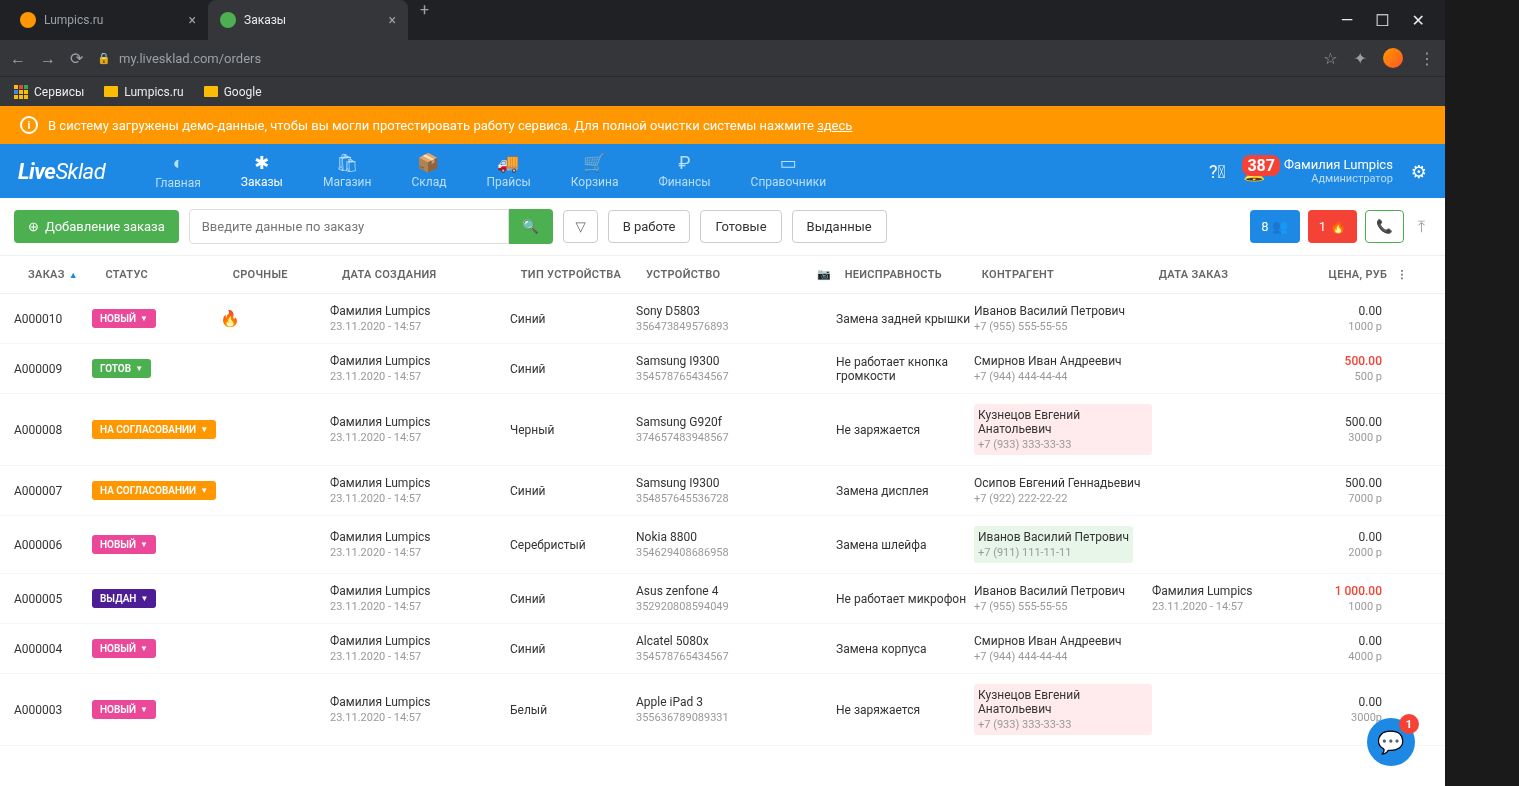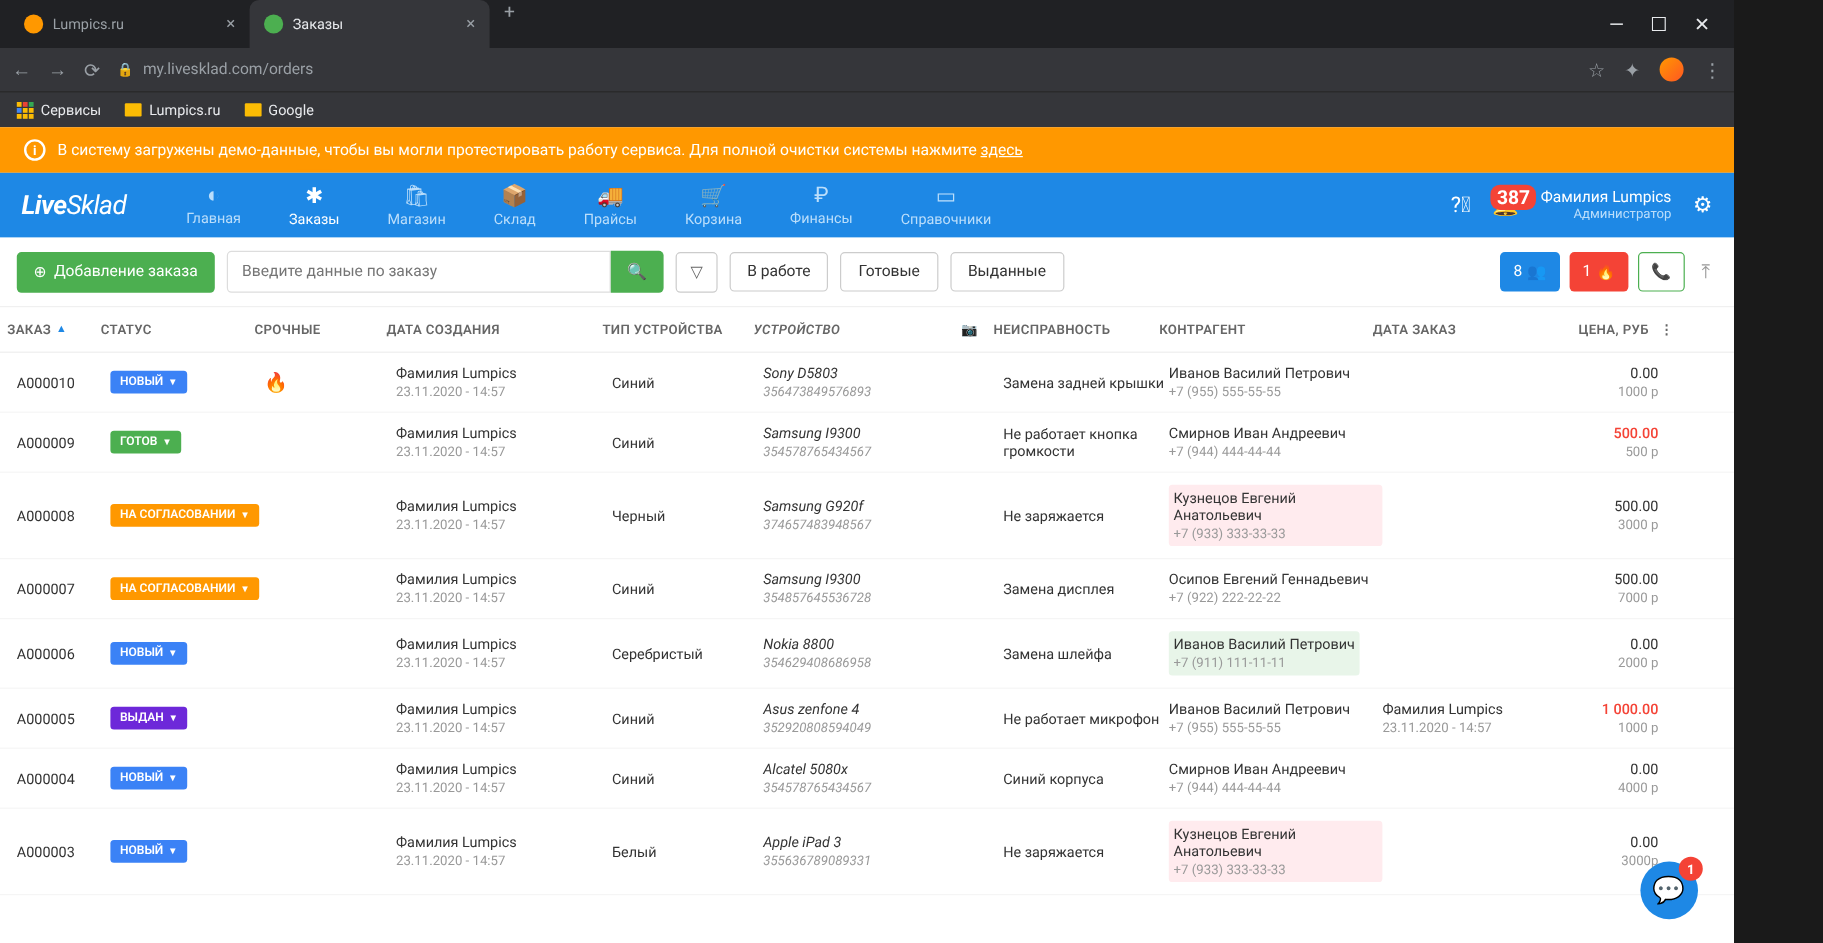--- a/index.html
+++ b/index.html
@@ -66,42 +66,42 @@
 .filter-btn { border: 1px solid #ccc; background: #fff; padding: 8px 11px; border-radius: 4px; cursor: pointer; color: #666; }
 .status-filter { border: 1px solid #ccc; background: #fff; padding: 8px 14px; border-radius: 4px; cursor: pointer; color: #333; font-size: 13px; }
 .action-right { margin-left: auto; display: flex; gap: 8px; }
 .stat-btn { padding: 7px 11px; border-radius: 4px; color: #fff; font-size: 13px; cursor: pointer; border: none; display: flex; align-items: center; gap: 4px; }
 .stat-blue { background: #1e88e5; }
 .stat-red { background: #f44336; }
 .call-btn { border: 1px solid #4caf50; background: #fff; color: #4caf50; padding: 7px 10px; border-radius: 4px; cursor: pointer; }
 .upload-btn { color: #999; cursor: pointer; padding: 7px 6px; }
 
 .table-container { overflow: auto; height: calc(100% - 150px); }
-.table-header { display: flex; padding: 12px 6px; font-size: 11px; font-weight: 600; color: #666; letter-spacing: 0.3px; border-bottom: 1px solid #eee; align-items: center; }
+.table-header { display: flex; padding: 12px 28px; font-size: 11px; font-weight: 600; color: #666; letter-spacing: 0.3px; border-bottom: 1px solid #eee; align-items: center; }
 .col-order { width: 78px; display: flex; align-items: center; gap: 4px; }
 .col-status { width: 128px; }
 .col-urgent { width: 110px; }
 .col-date { width: 180px; }
 .col-devtype { width: 126px; }
-.col-device { width: 160px; font-style: italic; }
+.col-device { width: 160px; }
 .col-photo { width: 40px; text-align: center; }
 .col-fault { width: 138px; }
 .col-client { width: 178px; }
 .col-issue { width: 150px; }
 .col-price { width: 80px; text-align: right; }
 .col-menu { width: 30px; text-align: center; }
 .sort-icon { color: #1e88e5; font-size: 9px; }
 
 .table-row { display: flex; padding: 10px 14px; font-size: 12px; color: #333; border-bottom: 1px solid #f5f5f5; align-items: center; }
 .row-sub { color: #999; font-size: 11px; margin-top: 2px; }
 .status-badge { display: inline-flex; align-items: center; padding: 4px 8px; border-radius: 3px; color: #fff; font-size: 10px; font-weight: 600; gap: 4px; text-transform: uppercase; }
-.status-new { background: #3b82f6; }
+.status-new { background: #ec4899; }
 .status-ready { background: #4caf50; }
 .status-approval { background: #ff9800; }
-.status-issued { background: #6d28d9; }
+.status-issued { background: #4c1d95; }
 .caret-down { font-size: 8px; }
 .urgent-flame { color: #f44336; font-size: 16px; }
 .client-highlight-red { background: #ffebee; padding: 4px; border-radius: 3px; display: inline-block; }
 .client-highlight-green { background: #e8f5e9; padding: 4px; border-radius: 3px; display: inline-block; }
 .price-red { color: #f44336; font-weight: 500; }
 .price-val { text-align: right; }
 
 .chat-fab { position: absolute; bottom: 20px; right: 30px; width: 48px; height: 48px; background: #1e88e5; border-radius: 50%; display: flex; align-items: center; justify-content: center; color: #fff; font-size: 22px; cursor: pointer; }
 .chat-fab .fab-badge { position: absolute; top: -4px; right: -4px; background: #f44336; color: #fff; width: 20px; height: 20px; border-radius: 50%; font-size: 11px; display: flex; align-items: center; justify-content: center; font-weight: bold; }
 </style>
@@ -357,21 +357,21 @@
     <div class="col-menu"></div>
   </div>
           <div class="table-row">
     <div class="col-order">A000004</div>
     <div class="col-status"><span class="status-badge status-new">НОВЫЙ <span class="caret-down">▼</span></span></div>
     <div class="col-urgent"></div>
     <div class="col-date">Фамилия Lumpics<div class="row-sub">23.11.2020 - 14:57</div></div>
     <div class="col-devtype">Синий</div>
     <div class="col-device">Alcatel 5080x<div class="row-sub">354578765434567</div></div>
     <div class="col-photo"></div>
-    <div class="col-fault">Синий корпуса</div>
+    <div class="col-fault">Замена корпуса</div>
     <div class="col-client">Смирнов Иван Андреевич<div class="row-sub">+7 (944) 444-44-44</div></div>
     <div class="col-issue"></div>
     <div class="col-price price-val"><span class="">0.00</span><div class="row-sub">4000 р</div></div>
     <div class="col-menu"></div>
   </div>
           <div class="table-row">
     <div class="col-order">A000003</div>
     <div class="col-status"><span class="status-badge status-new">НОВЫЙ <span class="caret-down">▼</span></span></div>
     <div class="col-urgent"></div>
     <div class="col-date">Фамилия Lumpics<div class="row-sub">23.11.2020 - 14:57</div></div>

